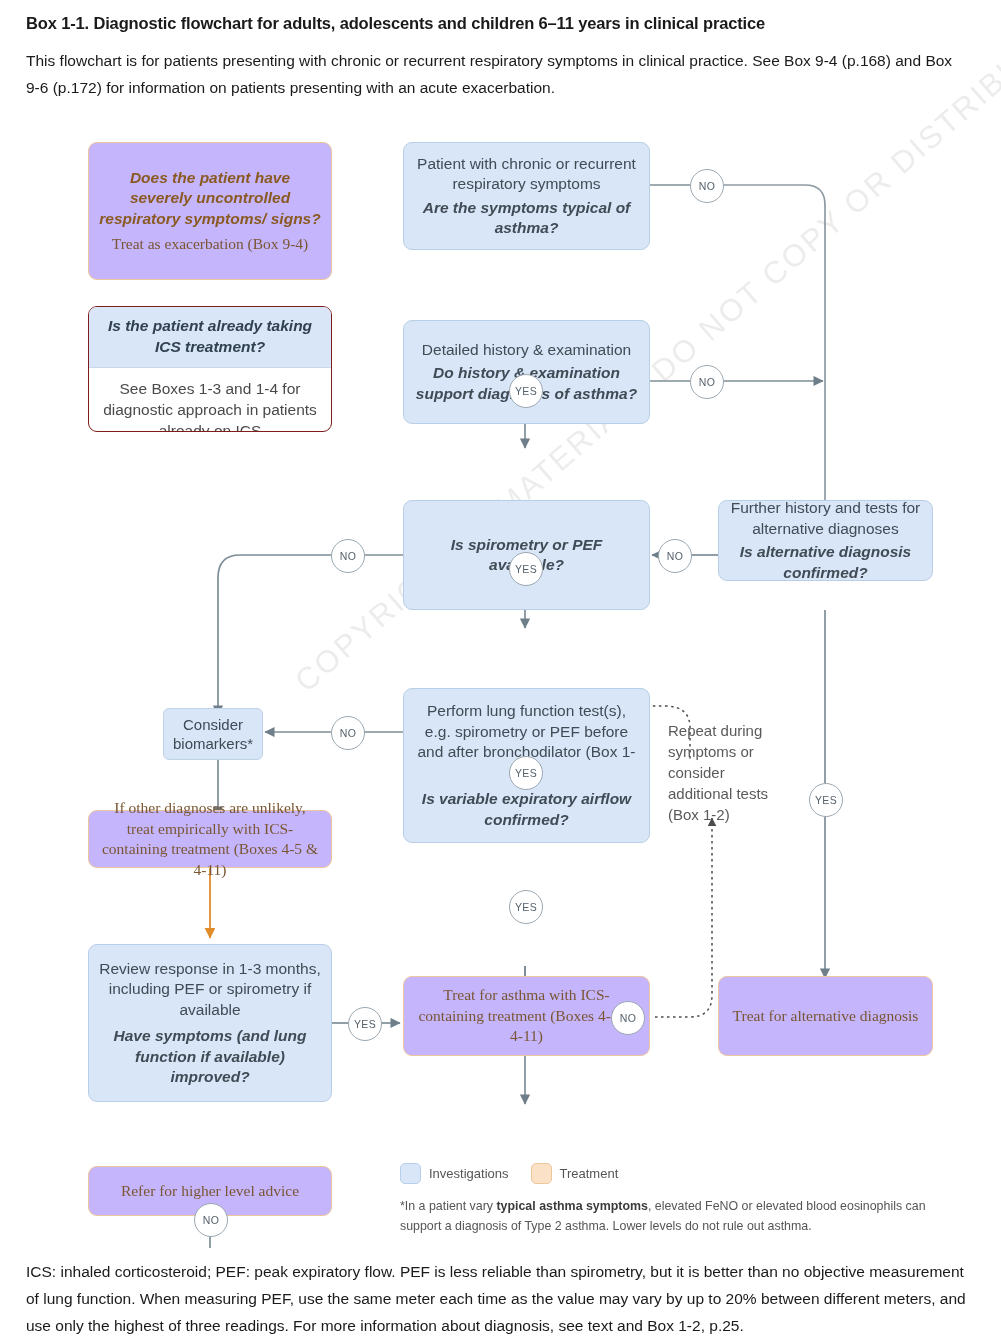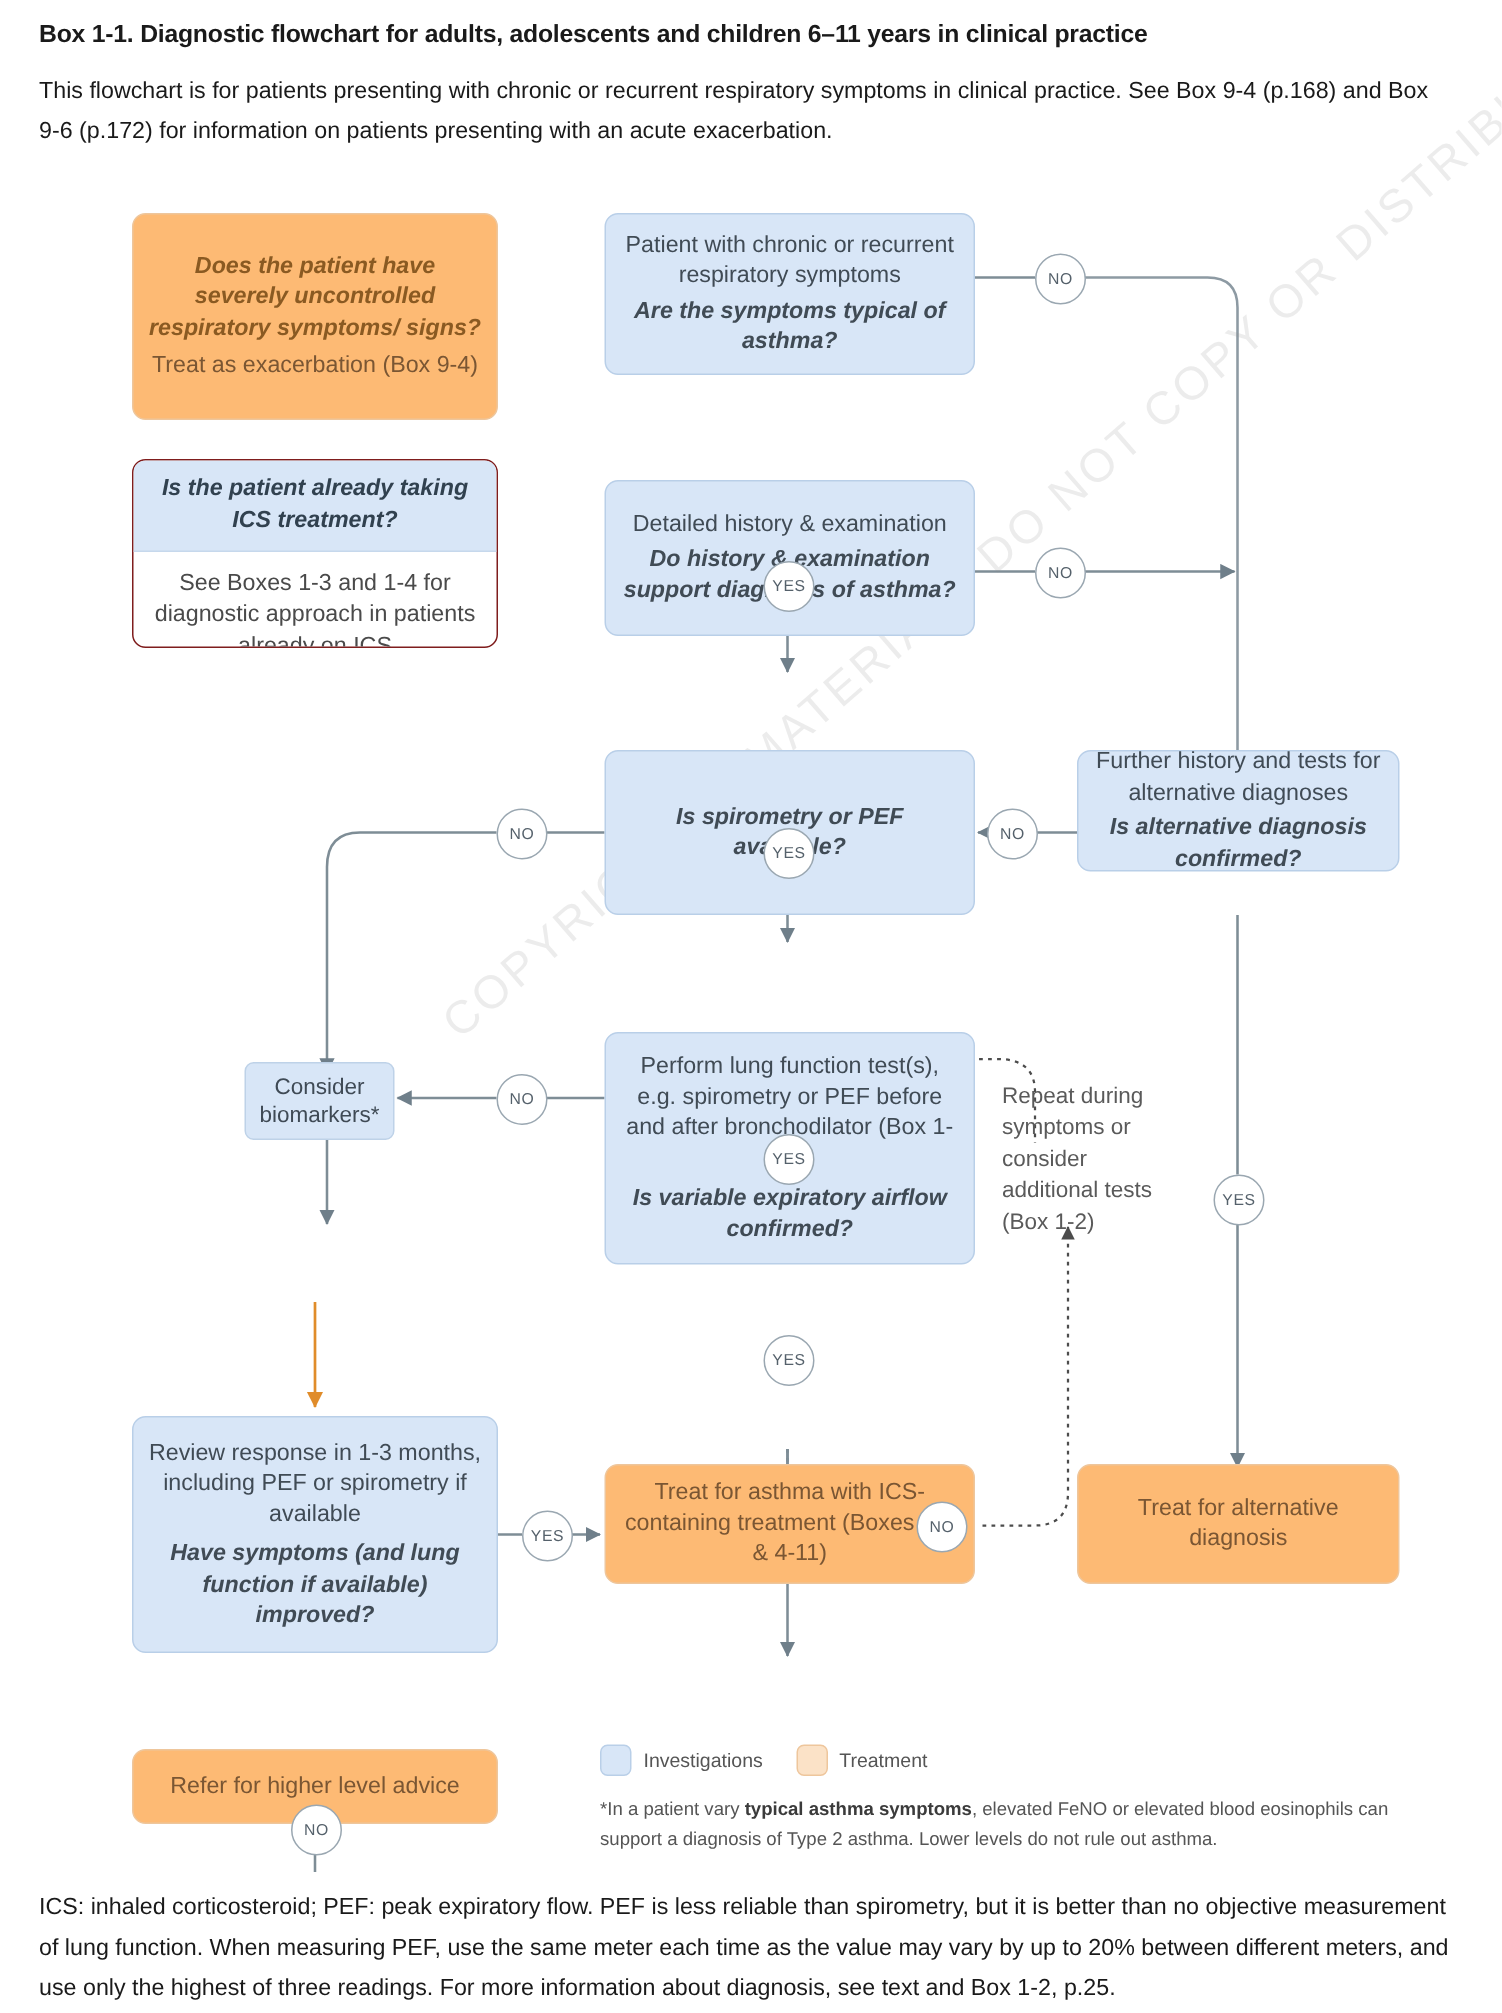--- a/index.html
+++ b/index.html
@@ -16,24 +16,24 @@
 
   
   #canvas{position:absolute;left:0;top:128px;width:1001px;height:1120px;}
   #wires{position:absolute;left:0;top:0;width:1001px;height:1120px;}
 
   
   .node{position:absolute;box-sizing:border-box;border-radius:9px;
         display:flex;flex-direction:column;align-items:center;
         justify-content:center;text-align:center;padding:8px 10px;}
   .blue{background:#d8e6f7;border:1px solid #b9cfe8;color:#404b55;}
-  .orange{background:#fdba74;border:1px solid #eec69c;color:#6a4a2a;}
+  .orange{background:#c4b5fd;border:1px solid #eec69c;color:#6a4a2a;}
   .node .plain{font-size:15.5px;line-height:20.5px;font-weight:normal;}
   .node .q{font-size:15.5px;line-height:20.5px;font-weight:bold;font-style:italic;}
-  .orange .plain{color:#7a5633;}
+  .orange .plain{color:#7a5633;font-family:Liberation Serif, serif;}
   .orange .q{color:#8a5a22;}
 
   
   .split{position:absolute;box-sizing:border-box;border-radius:9px;
          border:1px solid #7f1d1d;background:#ffffff;overflow:hidden;}
   .split .top{background:#d8e6f7;border-bottom:1px solid #c6d8ec;
               padding:9px 8px 10px;text-align:center;
               font-size:15.5px;line-height:20.5px;font-weight:bold;font-style:italic;color:#31414f;}
   .split .bot{padding:10px 8px 11px;text-align:center;
               font-size:15.5px;line-height:21px;color:#4a4a4a;}
@@ -158,20 +158,23 @@
 
   <div class="split" style="left:88px;top:178px;width:244px;height:126px;">
     <div class="top">Is the patient already taking ICS treatment?</div>
     <div class="bot">See Boxes 1-3 and 1-4 for diagnostic approach in patients already on ICS</div>
   </div>
 
   <div class="mini" style="left:163px;top:580px;width:100px;height:52px;">
     <span>Consider biomarkers*</span>
   </div>
 
+  <div class="node orange" style="left:88px;top:682px;width:244px;height:58px;">
+    <div class="plain">If other diagnoses are unlikely, treat empirically with ICS-containing treatment (Boxes 4-5 &amp; 4-11)</div>
+  </div>
 
   <div class="node blue" style="left:88px;top:816px;width:244px;height:158px;">
     <div class="plain">Review response in 1-3 months, including PEF or spirometry if available</div>
     <div class="q" style="margin-top:6px;">Have symptoms (and lung function if available) improved?</div>
   </div>
 
   <div class="node orange" style="left:88px;top:1038px;width:244px;height:50px;">
     <div class="plain">Refer for higher level advice</div>
   </div>
 

